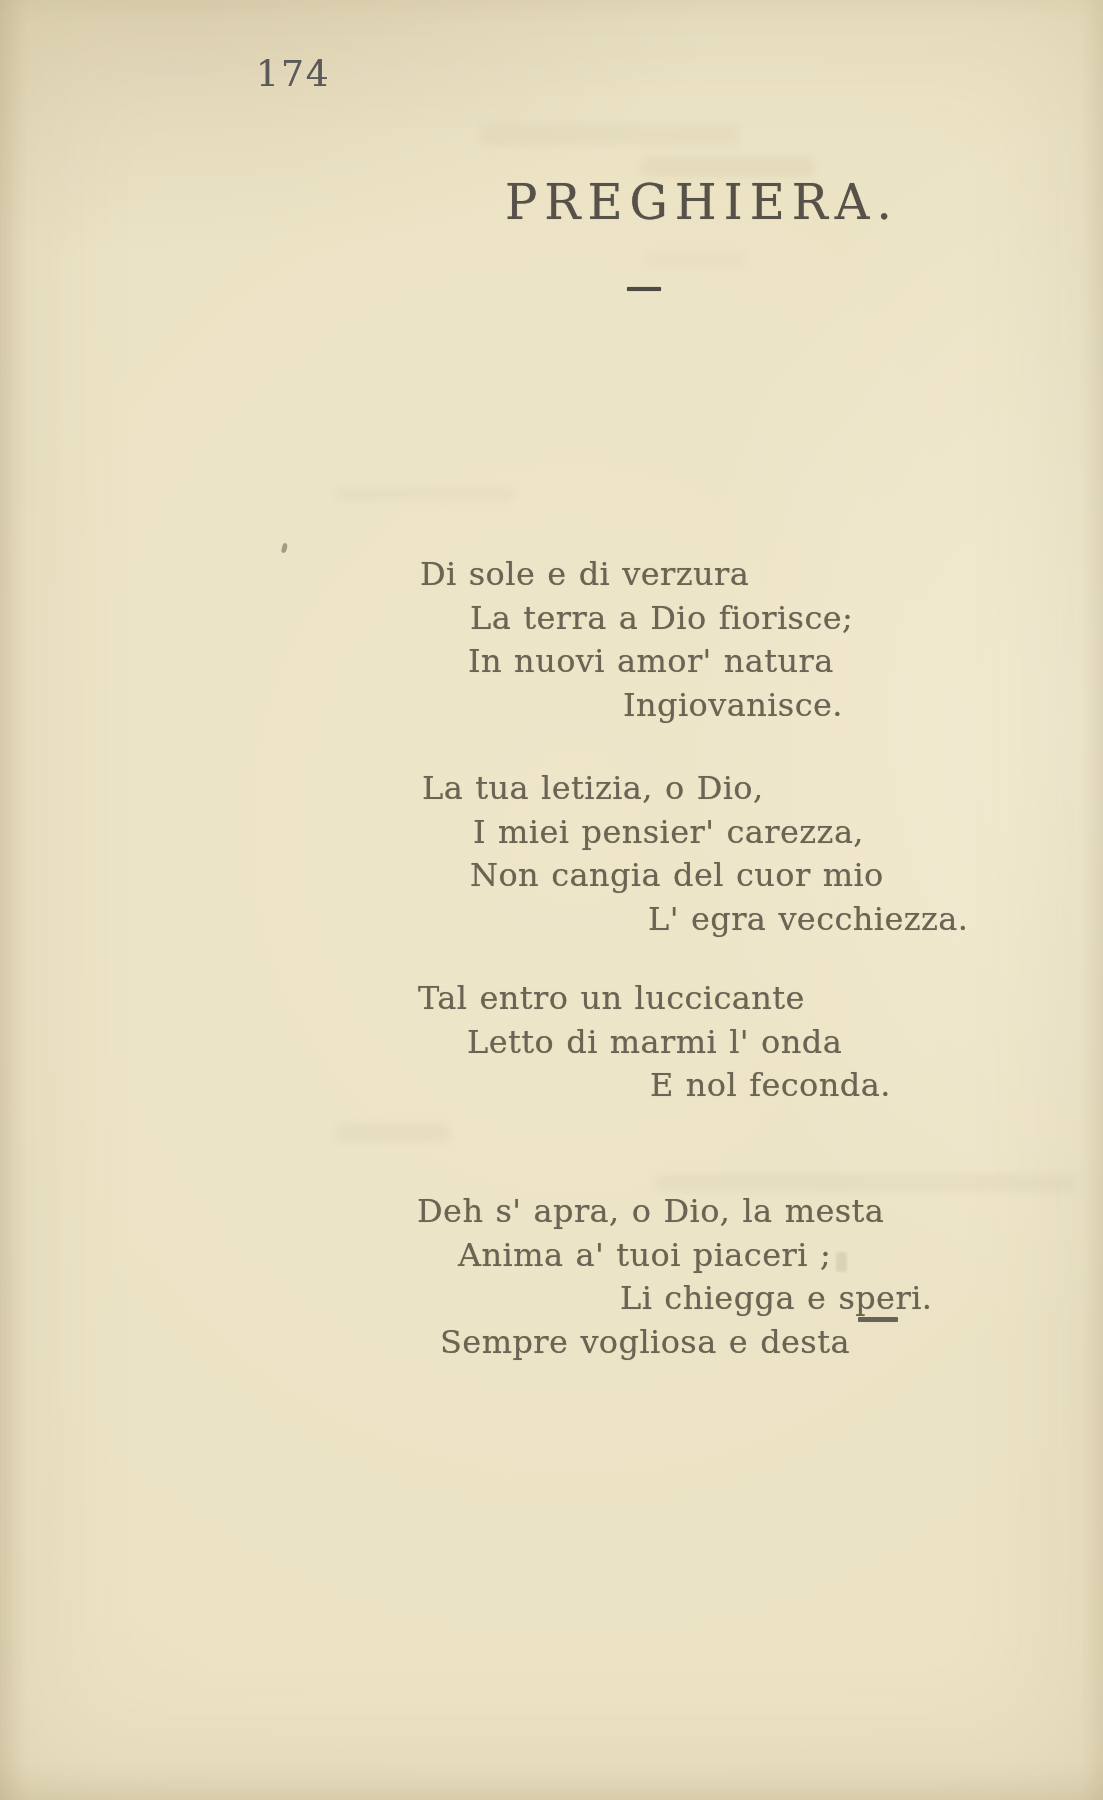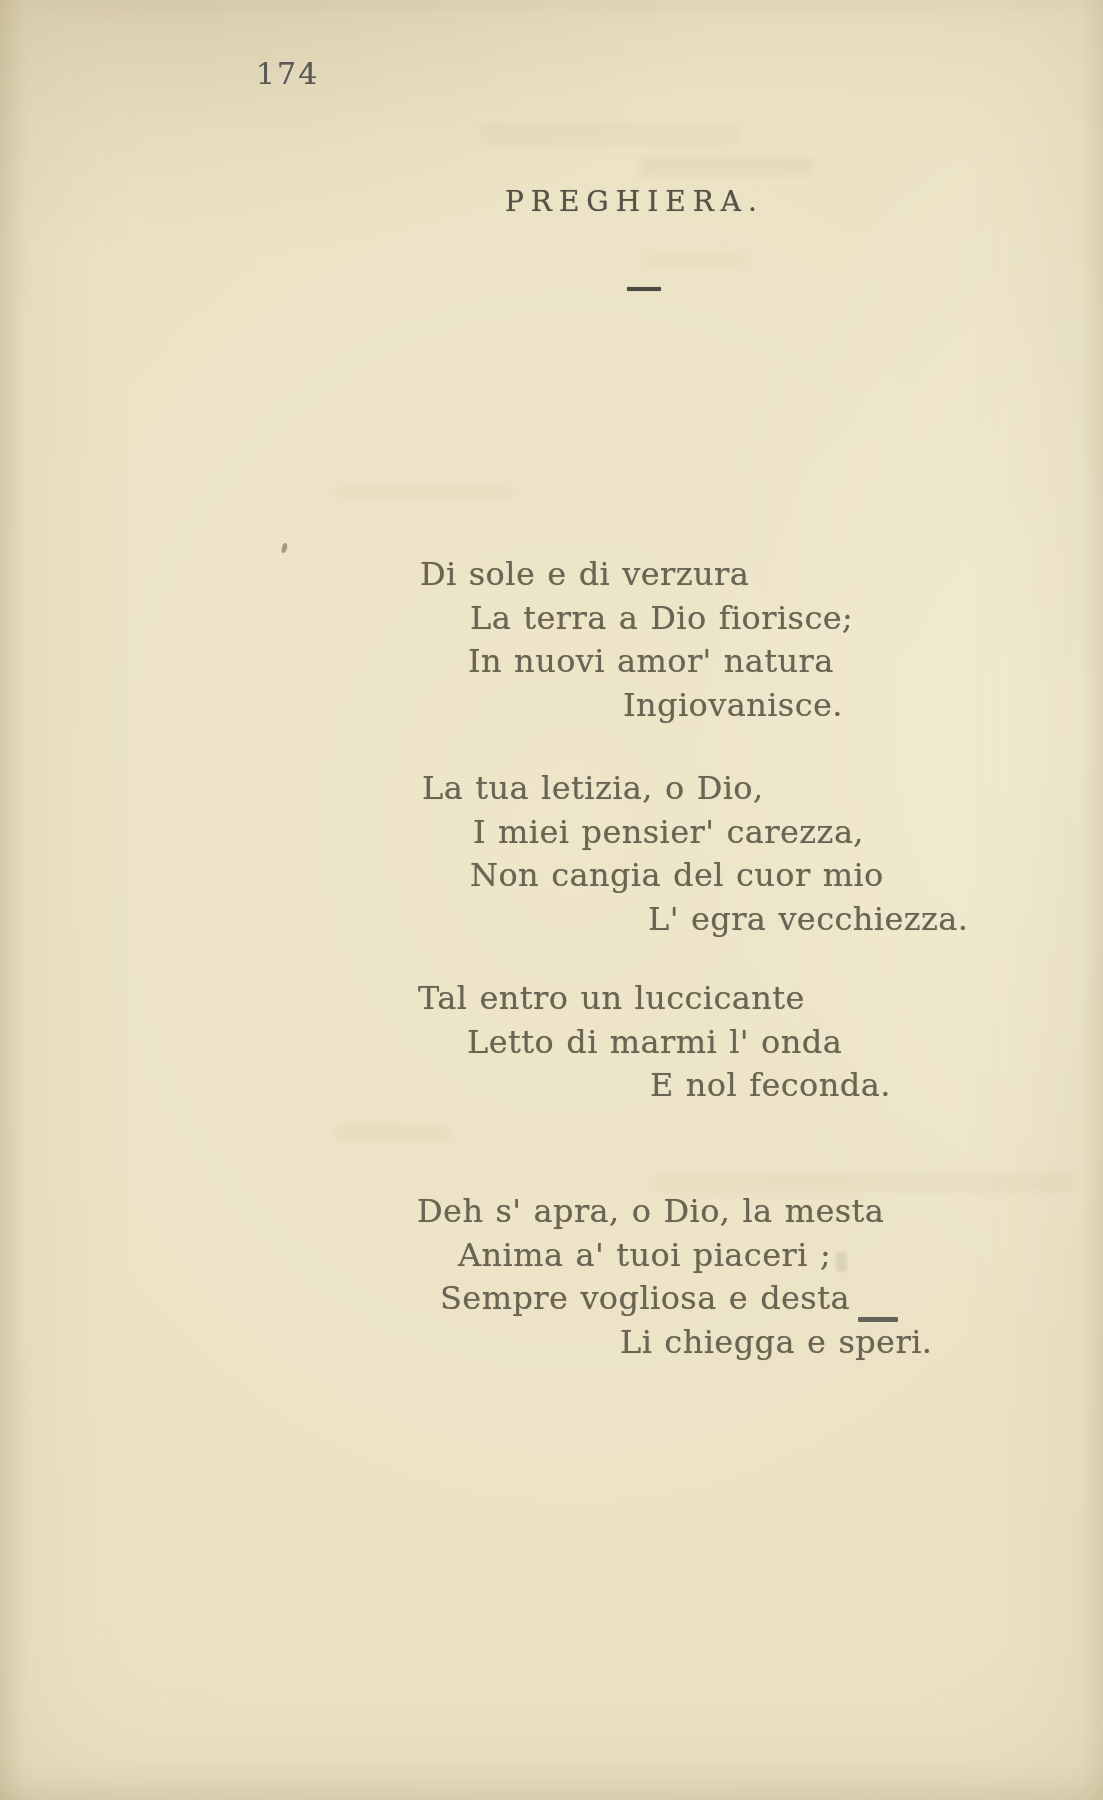--- a/index.html
+++ b/index.html
@@ -14,27 +14,27 @@
       linear-gradient(0deg, rgba(115,95,55,.07), rgba(115,95,55,0) 40px),
       radial-gradient(ellipse 900px 420px at 15% 0%, rgba(120,95,55,.10), rgba(120,95,55,0) 62%),
       radial-gradient(ellipse 700px 1000px at 102% 40%, rgba(255,252,238,.30), rgba(255,252,238,0) 65%),
       radial-gradient(ellipse 1500px 1700px at 52% 46%, rgba(255,250,232,.20), rgba(255,250,232,0) 75%),
       #eae1c2;
     box-shadow: inset 0 0 140px rgba(130,105,60,.14), inset 0 0 26px rgba(130,105,60,.08);
     color:#6b6353;
   }
   .pageno{
     position:absolute; left:256px; top:58px;
-    font-size:30px; line-height:32px; letter-spacing:2px;
+    font-size:36px; line-height:32px; letter-spacing:2px;
     color:#5a5a58;
     text-shadow:0 0 .6px rgba(70,70,70,.55);
   }
   .title{
     position:absolute; left:505px; top:182px; margin:0;
-    font-size:28px; font-weight:normal; line-height:40px;
+    font-size:48px; font-weight:normal; line-height:40px;
     letter-spacing:7px; color:#56524a;
     text-shadow:0 0 .7px rgba(60,55,45,.6);
     white-space:nowrap;
   }
   .title-rule{
     position:absolute; left:627px; top:287px;
     width:34px; height:4px; background:#4c4a42; border-radius:1px;
     box-shadow:0 0 1px rgba(60,60,55,.7);
   }
   .stanza{ position:absolute; left:0; width:959px; }
@@ -86,22 +86,22 @@
 
   <div class="stanza" style="top:977px">
     <div class="line" style="margin-left:418px">Tal entro un luccicante</div>
     <div class="line" style="margin-left:467px">Letto di marmi l' onda</div>
     <div class="line" style="margin-left:650px">E nol feconda.</div>
   </div>
 
   <div class="stanza" style="top:1190px">
     <div class="line" style="margin-left:417px">Deh s' apra, o Dio, la mesta</div>
     <div class="line" style="margin-left:458px">Anima a' tuoi piaceri ;</div>
+    <div class="line" style="margin-left:620px">Li chiegga e speri.</div>
     <div class="line" style="margin-left:440px">Sempre vogliosa e desta</div>
-    <div class="line" style="margin-left:620px">Li chiegga e speri.</div>
   </div>
 
 
   <div class="ghost" style="left:480px;top:124px;width:260px;height:22px"></div>
   <div class="ghost" style="left:640px;top:157px;width:175px;height:20px;opacity:.09"></div>
   <div class="ghost" style="left:645px;top:252px;width:100px;height:15px;opacity:.05"></div>
   <div class="ghost" style="left:335px;top:487px;width:180px;height:14px;opacity:.06"></div>
   <div class="ghost" style="left:335px;top:1124px;width:115px;height:18px;opacity:.08"></div>
   <div class="ghost" style="left:655px;top:1174px;width:420px;height:18px;opacity:.07"></div>
 

